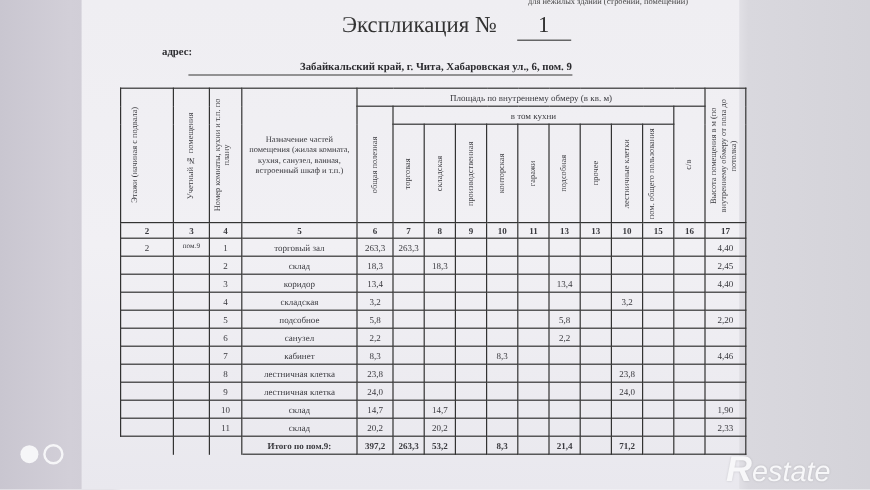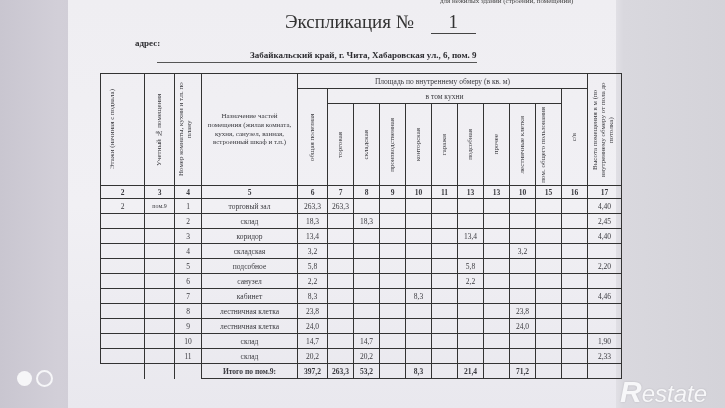--- a/index.html
+++ b/index.html
@@ -26,21 +26,21 @@
   table.exp td.l { text-align:center; }
   table.exp td.r { }
   .vt { writing-mode:vertical-rl; transform:rotate(180deg); white-space:normal; line-height:1.15; font-size:7px; margin:auto; }
   .hdr-multi { white-space:normal !important; line-height:1.25; font-size:7px; }
   table.exp tr.nums td { font-weight:bold; height:12px; }
   table.exp tr.total td { font-weight:bold; }
   .watermark { position:absolute; left:17px; top:370px; display:flex; align-items:center; color:#f4f4f6; }
   .dot1 { width:15px; height:15px; border-radius:50%; background:#f6f6f8; }
   .dot2 { width:13px; height:13px; border-radius:50%; border:2px solid #f6f6f8; margin-left:4px; }
   .wm-text { margin-left:10px; font-family:"Liberation Sans", sans-serif; font-size:8.5px; line-height:11px; letter-spacing:0.6px; }
-  .brand { position:absolute; left:620px; top:375px; font-family:"Liberation Sans", sans-serif; font-style:italic; color:#f7f7f9; font-size:24px; text-shadow:0 0 2px rgba(0,0,0,0.15); }
+  .brand { position:absolute; left:605px; top:375px; font-family:"Liberation Sans", sans-serif; font-style:italic; color:#f7f7f9; font-size:24px; text-shadow:0 0 2px rgba(0,0,0,0.15); }
   .brand b { font-size:30px; }
 </style>
 </head>
 <body>
 
 <div class="sheet"></div>
 
 <div class="top-note">для нежилых зданий (строений, помещений)</div>
 <div class="title-block">
   <span>Экспликация №</span>

